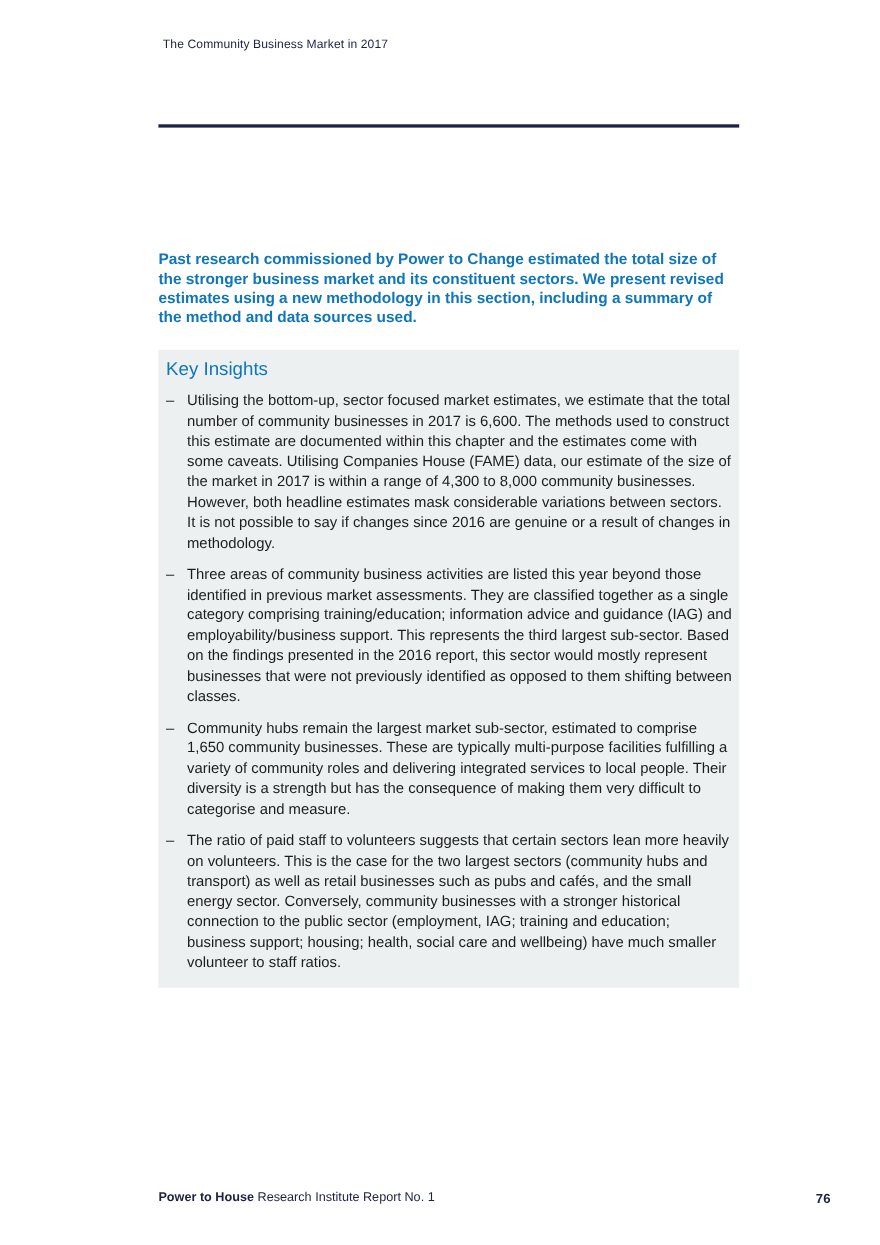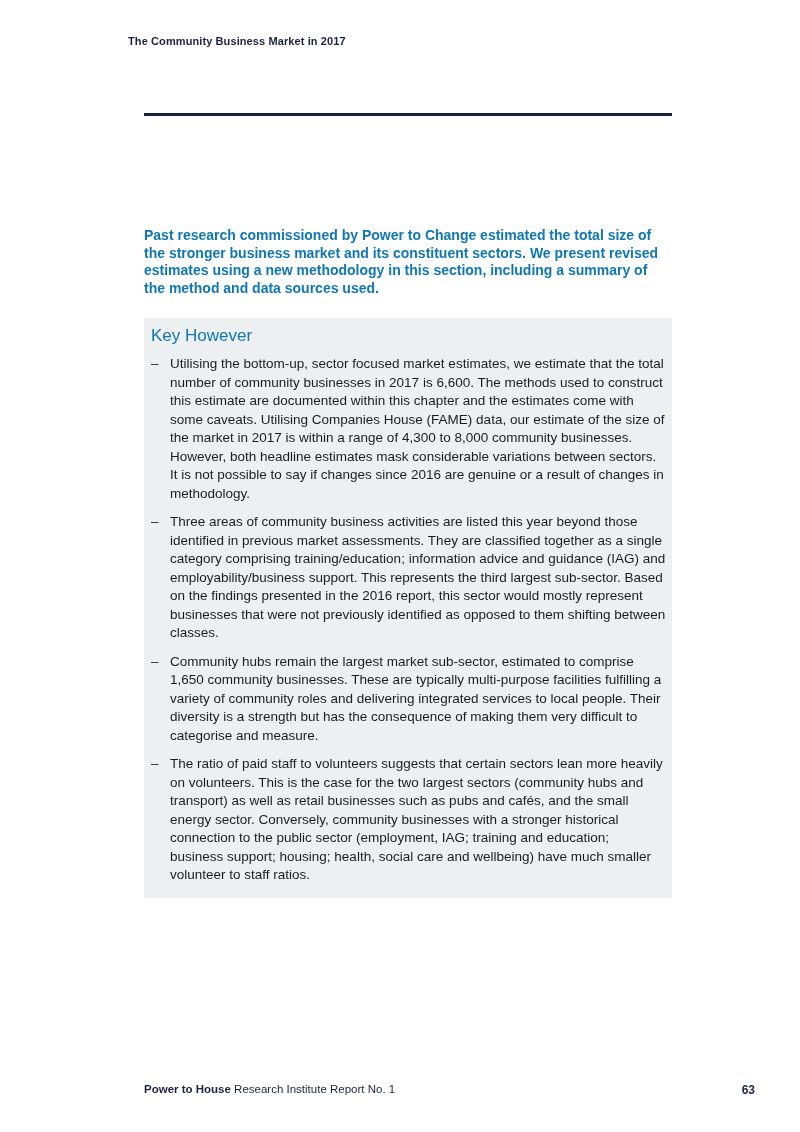--- a/index.html
+++ b/index.html
@@ -15,24 +15,24 @@
   }
   .page {
     position: relative;
     width: 800px;
     height: 1132px;
     background: #ffffff;
     overflow: hidden;
   }
   .running-title {
     position: absolute;
-    left: 128px;
+    left: 148px;
     top: 35px;
     font-size: 11px;
-    font-weight: 700;
+    font-weight: 400;
     letter-spacing: 0.1px;
     color: var(--navy, #1b2341);
   }
   .title-rule {
     position: absolute;
     left: 144px;
     top: 113px;
     width: 528px;
     height: 3px;
     background: var(--navy, #1b2341);
@@ -116,21 +116,21 @@
 <div class="page">
 
   <div class="running-title">The Community Business Market in 2017</div>
 
   <div class="title-rule"></div>
 
 
   <p class="intro">Past research commissioned by Power to Change estimated the total size of the stronger business market and its constituent sectors. We present revised estimates using a new methodology in this section, including a summary of the method and data sources used.</p>
 
   <div class="key-insights">
-    <h2 class="key-insights-title">Key However</h2>
+    <h2 class="key-insights-title">Key Insights</h2>
     <ul class="bullet-list">
       <li class="bullet-item">
         <span class="bullet-marker">–</span>
         <span>Utilising the bottom-up, sector focused market estimates, we estimate that the total number of community businesses in 2017 is 6,600. The methods used to construct this estimate are documented within this chapter and the estimates come with some caveats. Utilising Companies House (FAME) data, our estimate of the size of the market in 2017 is within a range of 4,300 to 8,000 community businesses. However, both headline estimates mask considerable variations between sectors. It is not possible to say if changes since 2016 are genuine or a result of changes in methodology.</span>
       </li>
       <li class="bullet-item">
         <span class="bullet-marker">–</span>
         <span>Three areas of community business activities are listed this year beyond those identified in previous market assessments. They are classified together as a single category comprising training/education; information advice and guidance (IAG) and employability/business support. This represents the third largest sub-sector. Based on the findings presented in the 2016 report, this sector would mostly represent businesses that were not previously identified as opposed to them shifting between classes.</span>
       </li>
       <li class="bullet-item">
@@ -142,15 +142,15 @@
         <span>The ratio of paid staff to volunteers suggests that certain sectors lean more heavily on volunteers. This is the case for the two largest sectors (community hubs and transport) as well as retail businesses such as pubs and cafés, and the small energy sector. Conversely, community businesses with a stronger historical connection to the public sector (employment, IAG; training and education; business support; housing; health, social care and wellbeing) have much smaller volunteer to staff ratios.</span>
       </li>
     </ul>
   </div>
 
   <div class="footer-left">
     <span class="footer-brand">Power to House</span>
     <span>Research Institute Report No. 1</span>
   </div>
 
-  <div class="footer-page-number">63</div>
+  <div class="footer-page-number">76</div>
 
 </div>
 
 </body></html>

